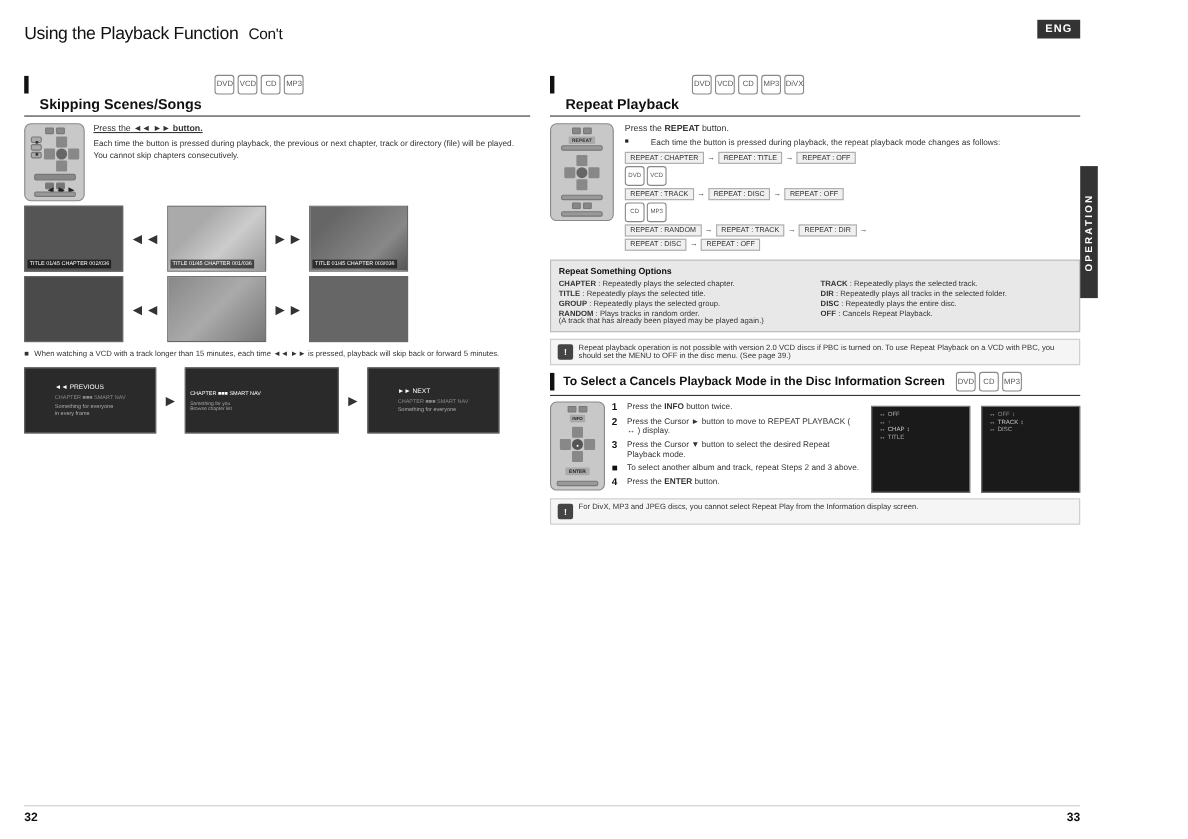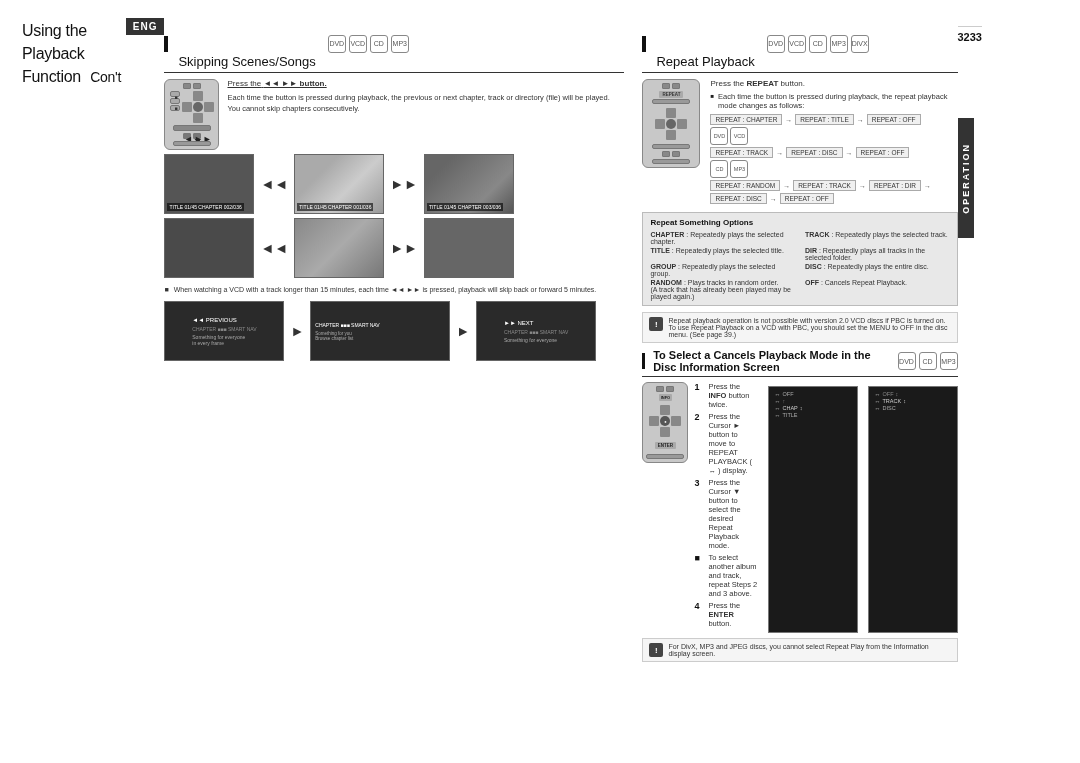--- a/index.html
+++ b/index.html
@@ -12,21 +12,21 @@
       color: #222;
       overflow: hidden;
       position: relative;
     }
 
     .page-container {
       width: 1004px;
       height: 763px;
       padding: 18px 22px 14px 22px;
       display: flex;
-      flex-direction: row;
+      flex-direction: column;
     }
 
     
     .page-header {
       display: flex;
       justify-content: space-between;
       align-items: flex-start;
       margin-bottom: 10px;
     }
     .page-title {
@@ -76,21 +76,21 @@
     }
     .section-bar {
       width: 4px;
       height: 16px;
       background: #111;
       display: inline-block;
       margin-right: 4px;
     }
     .section-title {
       font-size: 13px;
-      font-weight: normal;
+      font-weight: bold;
       color: #111;
       margin-top: 36px;
     }
     .section-icons {
       display: flex;
       gap: 3px;
       margin-left: 6px;
     }
     .icon-box {
       width: 18px;
@@ -617,21 +617,21 @@
               <div class="r-btn" style="width:38px;height:5px;"></div>
             </div>
           </div>
         </div>
 
         <div class="repeat-steps">
           <p class="step-text">
             Press the <strong>REPEAT</strong>
             <span>button.</span>
           </p>
-          <div style="display:flex;gap:4px;align-items:flex-start;margin-bottom:4px;">
+          <div style="display:flex;gap:20px;align-items:flex-start;margin-bottom:4px;">
             <span style="font-size:6px;margin-top:1px;">■</span>
             <span style="font-size:7.5px;color:#333;">Each time the button is pressed during playback, the repeat playback mode changes as follows:</span>
           </div>
 
           <div>
             <div class="flow-row">
               <span class="flow-box">REPEAT : CHAPTER</span>
               <span class="flow-arrow">→</span>
               <span class="flow-box">REPEAT : TITLE</span>
               <span class="flow-arrow">→</span>

